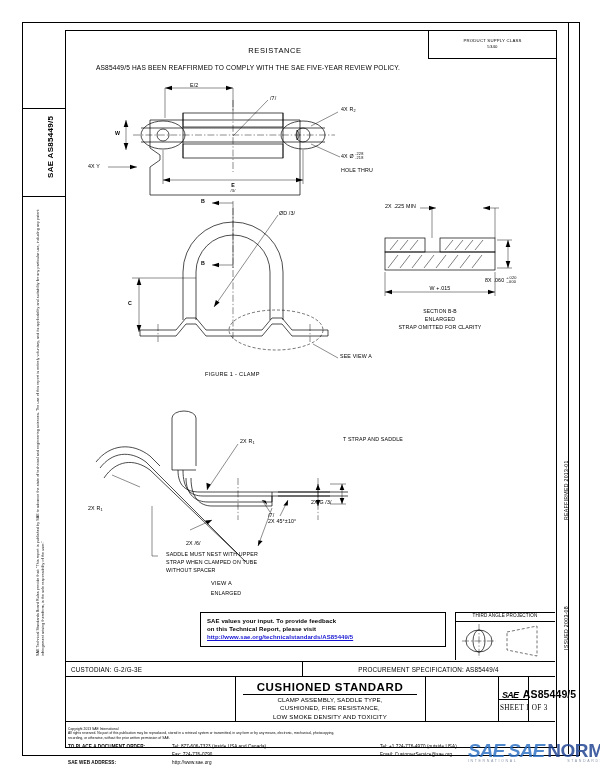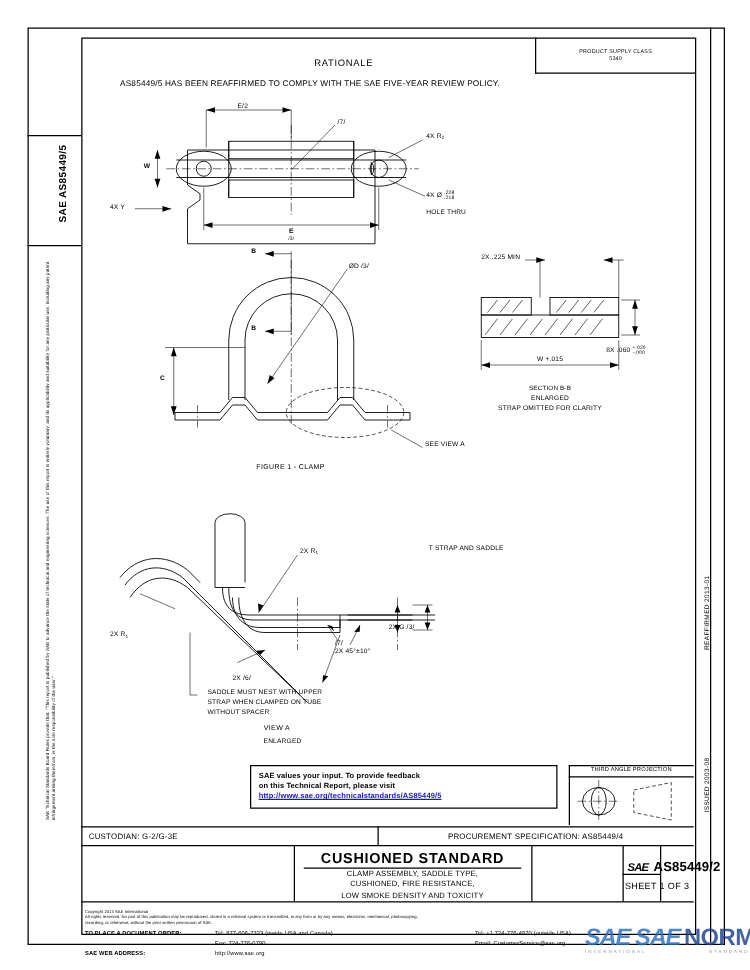--- a/index.html
+++ b/index.html
@@ -53,21 +53,21 @@
   .proc{font-size:6.3px;letter-spacing:.2px;width:100%;text-align:center;}
 
   .sae-logo{font-size:19px;font-weight:bold;font-style:italic;letter-spacing:-1.2px;}
   .sae-aero{font-size:17px;font-style:italic;letter-spacing:-.4px;}
   .sae-sub{font-size:4px;font-style:italic;letter-spacing:.1px;}
 
   .as-title{font-size:11.5px;font-weight:bold;letter-spacing:.6px;text-align:center;}
   .as-desc{font-size:6.1px;text-align:center;line-height:8.3px;letter-spacing:.15px;}
   .doc-no{font-size:10.5px;font-weight:bold;letter-spacing:.1px;}
   .sae-mini{font-size:9px;font-weight:bold;font-style:italic;letter-spacing:-.7px;}
-  .sheet-of{font-size:7.2px;letter-spacing:.3px;}
+  .sheet-of{font-size:7.2px;letter-spacing:.3px;font-family:Liberation Serif, serif;}
 
   
   .ft{position:absolute;font-size:3.3px;line-height:4.3px;letter-spacing:.05px;}
   .ft-row{position:absolute;font-size:4.6px;font-weight:bold;letter-spacing:.1px;}
   .ft-n{position:absolute;font-size:4.6px;letter-spacing:.1px;}
 
   
   .wm{position:absolute;opacity:.82;}
   .wm-sae{font-size:19px;font-weight:bold;font-style:italic;color:#2a6fc4;letter-spacing:-1px;}
   .wm-norm{font-size:19px;font-weight:bold;color:#1b3f8f;letter-spacing:-.4px;}
@@ -86,21 +86,21 @@
 
   <div class="vline" style="left:568px;top:22px;height:732px;"></div>
 
   <div class="rot rot-ttl" style="left:46px;top:178px;">SAE AS85449/5</div>
 
   <div class="rot rot-left" style="left:36px;top:656px;width:455px;white-space:normal;">SAE Technical Standards Board Rules provide that: "This report is published by SAE to advance the state of technical and engineering sciences. The use of this report is entirely voluntary, and its applicability and suitability for any particular use, including any patent infringement arising therefrom, is the sole responsibility of the user."</div>
 
   <div class="rot rot-right" style="left:563px;top:520px;">REAFFIRMED 2013-01</div>
   <div class="rot rot-right" style="left:563px;top:650px;">ISSUED 2003-08</div>
 
-  <div class="rationale" style="top:46px;left:65px;width:420px;">RATIONALE</div>
+  <div class="rationale" style="top:46px;left:65px;width:420px;">RESISTANCE</div>
 
   <div class="supply-box" style="left:428px;top:30px;width:127px;height:28px;">
     <span>
       <span>PRODUCT SUPPLY CLASS</span><br>
       <span>5340</span>
     </span>
   </div>
 
   <div class="rat-body" style="left:96px;top:64px;">AS85449/5 HAS BEEN REAFFIRMED TO COMPLY WITH THE SAE FIVE-YEAR REVIEW POLICY.</div>
 
@@ -380,21 +380,21 @@
 
   <div class="as-title" style="position:absolute;left:243px;top:681px;width:174px;">CUSHIONED STANDARD</div>
   <div class="as-desc" style="position:absolute;left:240px;top:696px;width:180px;">
     <div>CLAMP ASSEMBLY, SADDLE TYPE,</div>
     <div>CUSHIONED, FIRE RESISTANCE,</div>
     <div>LOW SMOKE DENSITY AND TOXICITY</div>
   </div>
 
   <div style="position:absolute;left:502px;top:684px;">
     <span class="sae-mini">SAE</span>
-    <span class="doc-no">AS85449/2</span>
+    <span class="doc-no">AS85449/5</span>
   </div>
   <div class="sheet-of" style="position:absolute;left:500px;top:704px;">SHEET 1 OF 3</div>
 
   <div class="ft" style="left:68px;top:727px;width:420px;">
     <div>Copyright 2013 SAE International</div>
     <div>All rights reserved. No part of this publication may be reproduced, stored in a retrieval system or transmitted, in any form or by any means, electronic, mechanical, photocopying,</div>
     <div>recording, or otherwise, without the prior written permission of SAE.</div>
   </div>
 
   <div class="ft-row" style="left:68px;top:744px;">TO PLACE A DOCUMENT ORDER:</div>

